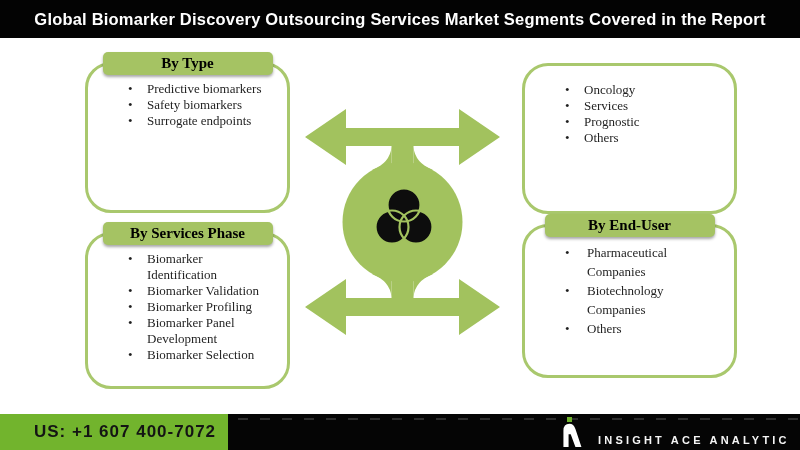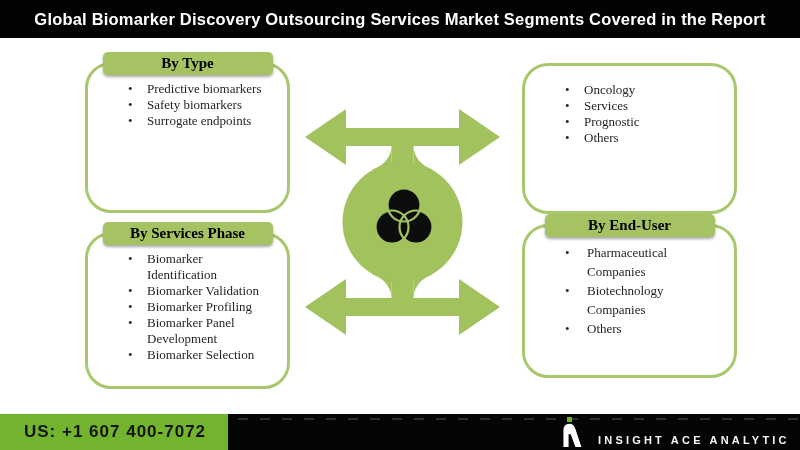--- a/index.html
+++ b/index.html
@@ -34,21 +34,21 @@
   .panel--br .panel-list li{line-height:19px;padding-left:26px;}
 
   
   .center-motif{position:absolute;left:300px;top:95px;width:205px;height:250px;}
 
   
   .footer-bar{position:absolute;left:0;bottom:0;width:800px;height:36px;background:#050505;}
   .footer-dashes{position:absolute;left:238px;top:4px;right:0;height:2px;
                  background:repeating-linear-gradient(90deg,#2e2e2e 0 10px,#050505 10px 22px);}
   .footer-phone{position:absolute;left:0;top:0;width:228px;height:36px;background:#72b42d;
-                display:flex;align-items:center;padding-left:24px;box-sizing:border-box;
+                display:flex;align-items:center;padding-left:34px;box-sizing:border-box;
                 font-family:"Liberation Sans",sans-serif;font-weight:bold;font-size:17px;
                 letter-spacing:1px;color:#141414;white-space:nowrap;}
   .brand-logo{position:absolute;left:560px;top:3px;width:24px;height:30px;}
   .brand-logo .logo-dot{position:absolute;left:7px;top:0;width:5px;height:5px;background:#6fb32c;}
   .brand-logo svg{position:absolute;left:0;top:6px;}
   .brand-name{position:absolute;left:598px;top:0;height:36px;display:flex;align-items:center;
               font-family:"Liberation Sans",sans-serif;font-size:11px;font-weight:bold;
               letter-spacing:3.2px;color:#f5f5f5;white-space:nowrap;margin-top:8px;}
 </style>
 </head>

